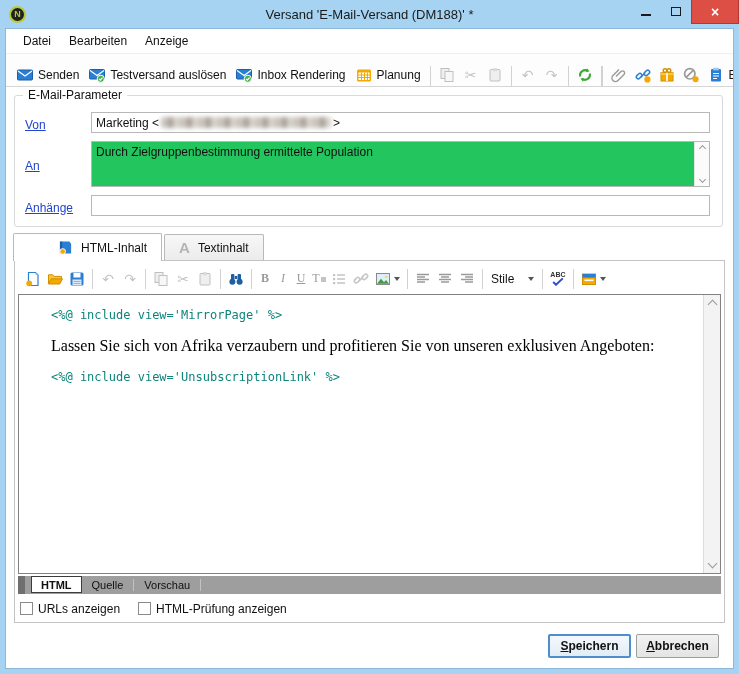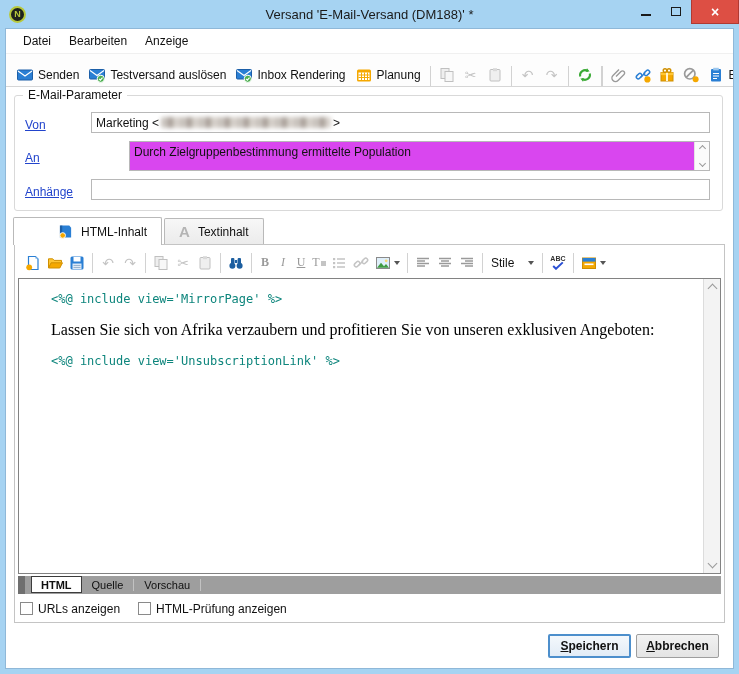--- a/index.html
+++ b/index.html
@@ -31,21 +31,21 @@
   .gicon{font-size:14px;color:#c4c4c4;line-height:16px;width:16px;text-align:center;}
   
   .groupbox{margin:8px 10px 6px 8px;border:1px solid #d9d9d9;border-radius:3px;position:relative;
     padding:16px 12px 8px 10px;}
   .legend{position:absolute;top:-8px;left:8px;background:#fff;padding:0 5px;font-size:12px;color:#111;}
   .frow{display:flex;align-items:center;margin-bottom:8px;}
   .frow:last-child{margin-bottom:2px;}
   .flabel{width:66px;flex:none;font-size:12px;color:#2244cc;text-decoration:underline;padding-top:4px;}
   .finput{flex:1;border:1px solid #b8b8b8;background:#fff;height:21px;display:flex;align-items:center;
     padding:0 4px;font-size:12px;color:#111;}
-  .ftext{flex:1;border:1px solid #b8b8b8;background:#d946ef;height:30px;display:flex;font-size:12px;color:#111;position:relative;margin-left:38px;}
+  .ftext{flex:1;border:1px solid #b8b8b8;background:#22c55e;height:46px;display:flex;font-size:12px;color:#111;position:relative;}
   .ftext .txt{padding:3px 4px;flex:1;}
   .mini-scroll{width:15px;border-left:1px solid #e4e4e4;display:flex;flex-direction:column;justify-content:space-between;align-items:center;padding:2px 0;background:#fbfbfb;}
   .blurred{display:inline-block;width:170px;height:11px;margin:0 2px;border-radius:2px;
     background:repeating-linear-gradient(90deg,#c9c3bd 0 7px,#a89f98 7px 12px,#d6d0ca 12px 19px);filter:blur(2px);}
   
   .ctabs{display:flex;align-items:flex-end;padding-left:7px;height:28px;}
   .ctab{display:flex;align-items:center;gap:8px;padding:0 14px;height:27px;font-size:12px;color:#111;
     border:1px solid #b9b9b9;border-bottom:none;border-radius:2px 2px 0 0;background:linear-gradient(#f7f7f7,#ebebeb);margin-right:2px;}
   .ctab.active{background:#fff;height:28px;position:relative;z-index:2;padding-left:44px;}
   .aicon{font-size:15px;font-weight:bold;color:#b4b4b4;line-height:16px;}

